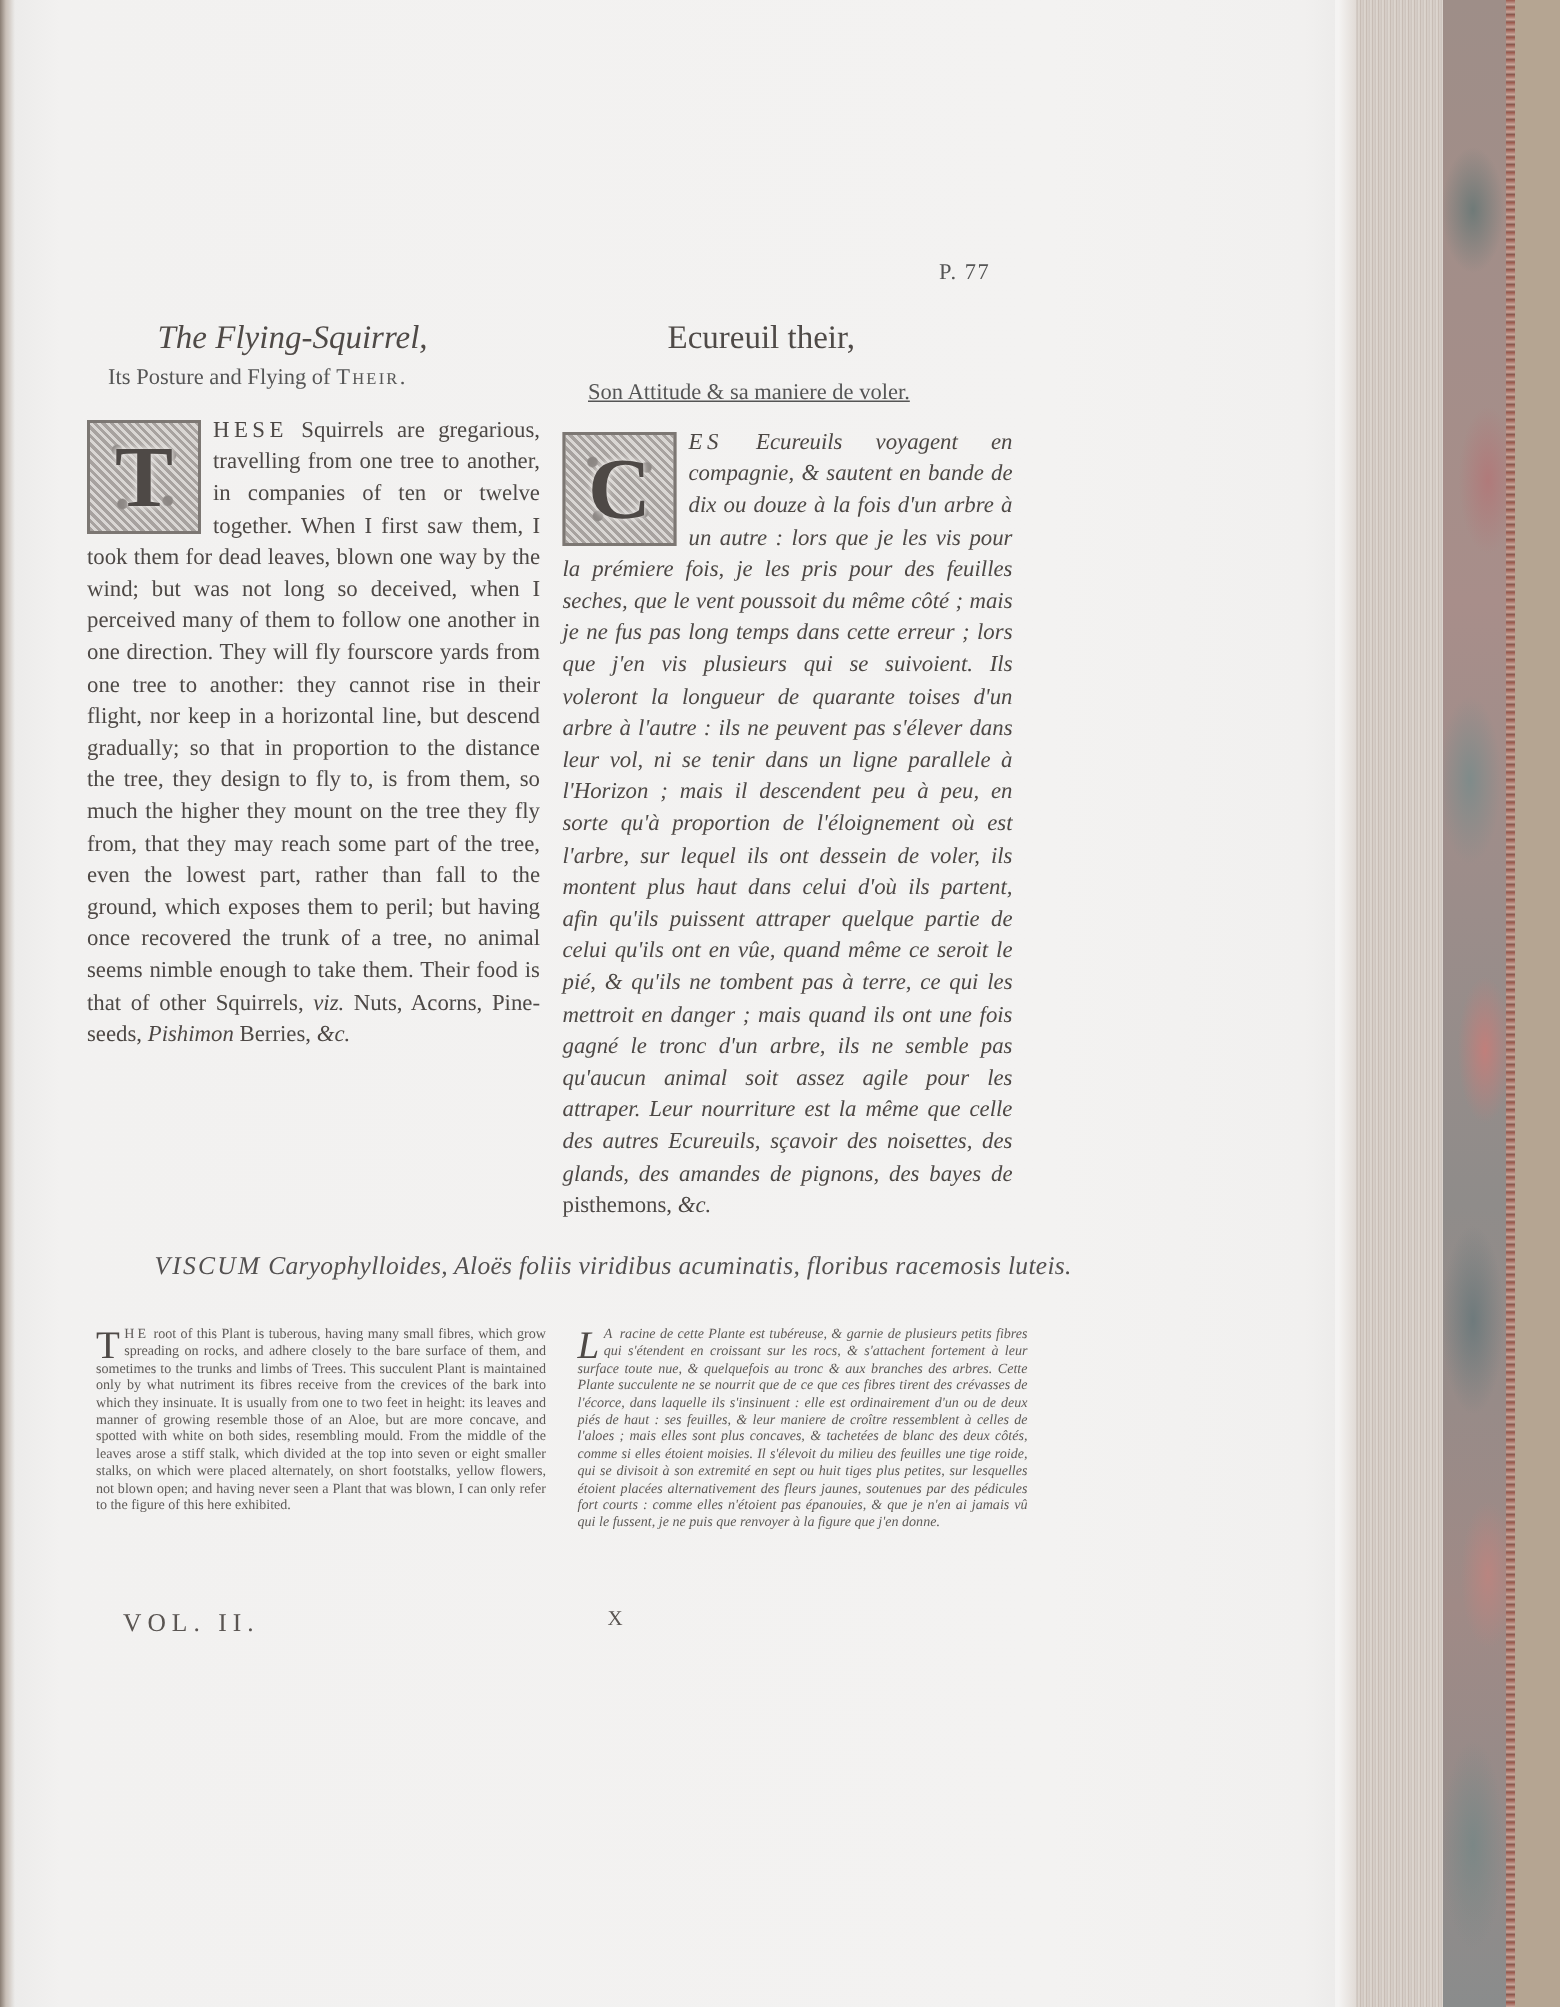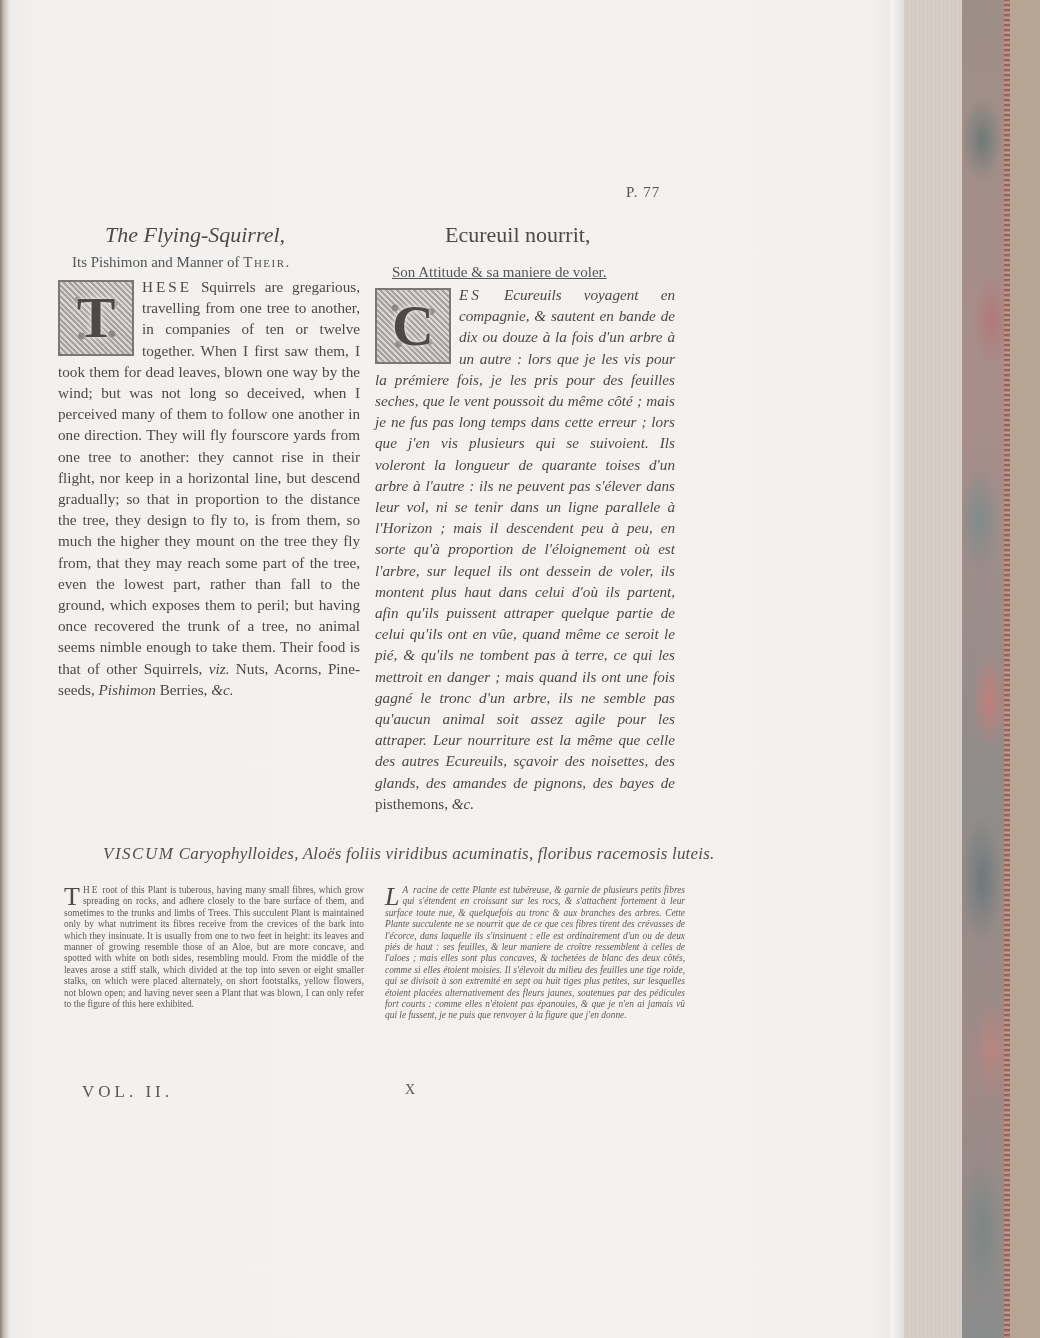--- a/index.html
+++ b/index.html
@@ -37,21 +37,21 @@
       radial-gradient(ellipse 26px 70px at 30px 1050px, #b98580 0, rgba(185,133,128,0) 70%),
       radial-gradient(ellipse 30px 100px at 20px 1230px, #7b8786 0, rgba(123,135,134,0) 70%),
       linear-gradient(180deg, #9e8e88, #a88e8a 30%, #8f8c8a 60%, #a08a86 80%, #8a8c8c);
   }
   .headband {
     position: absolute; left: 1004px; top: 0; width: 6px; height: 1338px;
     background: repeating-linear-gradient(180deg, #9a5a4e 0, #c9a79c 3px, #7a4a40 5px);
   }
   .board { position: absolute; left: 1010px; top: 0; width: 30px; height: 1338px; background: #b5a592; }
 
-  .txt { position: absolute; margin-top: 10px; }
+  .txt { position: absolute; }
   .page-number { left: 626px; top: 174px; font-size: 15px; letter-spacing: 1px; color: #555; }
   .en-title { left: 105px; top: 212px; font-size: 22px; font-style: italic; color: #4f4a47; }
   .en-subtitle { left: 72px; top: 244px; font-size: 15px; color: #555; }
   .en-subtitle .sc { font-variant: small-caps; letter-spacing: 1.5px; }
   .fr-title { left: 445px; top: 212px; font-size: 22px; color: #4f4a47; }
   .fr-subtitle { left: 392px; top: 254px; font-size: 15px; color: #555; text-decoration: underline; }
 
   .col { position: absolute; font-size: 15.2px; line-height: 21.2px; text-align: justify; color: #4d4845; }
   .col-en { left: 58px; top: 276px; width: 302px; }
   .col-fr { left: 375px; top: 284px; width: 300px; font-style: italic; }
@@ -90,23 +90,23 @@
 </style>
 </head>
 <body>
 
 <div class="page">
   <div class="gutter-shadow"></div>
 
   <div class="txt page-number">P. 77</div>
 
   <div class="txt en-title">The Flying-Squirrel,</div>
-  <div class="txt en-subtitle"><span>Its Pishimon and Manner of </span><span class="sc">Their.</span></div>
+  <div class="txt en-subtitle"><span>Its Posture and Flying of </span><span class="sc">Their.</span></div>
 
-  <div class="txt fr-title">Ecureuil nourrit,</div>
+  <div class="txt fr-title">Ecureuil their,</div>
   <div class="txt fr-subtitle">Son Attitude &amp; sa maniere de voler.</div>
 
   <div class="col col-en">
     <div class="dropcap">T</div><span class="first-word">HESE</span><span> Squirrels are gregarious, travelling from one tree to another, in companies of ten or twelve together. When I first saw them, I took them for dead leaves, blown one way by the wind; but was not long so deceived, when I perceived many of them to follow one another in one direction. They will fly fourscore yards from one tree to another: they cannot rise in their flight, nor keep in a horizontal line, but descend gradually; so that in proportion to the distance the tree, they design to fly to, is from them, so much the higher they mount on the tree they fly from, that they may reach some part of the tree, even the lowest part, rather than fall to the ground, which exposes them to peril; but having once recovered the trunk of a tree, no animal seems nimble enough to take them. Their food is that of other Squirrels, </span><i>viz.</i><span> Nuts, Acorns, Pine-seeds, </span><i>Pishimon</i><span> Berries, </span><i>&amp;c.</i>
   </div>
 
   <div class="col col-fr">
     <div class="dropcap">C</div><span class="first-word">ES</span><span> Ecureuils voyagent en compagnie, &amp; sautent en bande de dix ou douze à la fois d'un arbre à un autre : lors que je les vis pour la prémiere fois, je les pris pour des feuilles seches, que le vent poussoit du même côté ; mais je ne fus pas long temps dans cette erreur ; lors que j'en vis plusieurs qui se suivoient. Ils voleront la longueur de quarante toises d'un arbre à l'autre : ils ne peuvent pas s'élever dans leur vol, ni se tenir dans un ligne parallele à l'Horizon ; mais il descendent peu à peu, en sorte qu'à proportion de l'éloignement où est l'arbre, sur lequel ils ont dessein de voler, ils montent plus haut dans celui d'où ils partent, afin qu'ils puissent attraper quelque partie de celui qu'ils ont en vûe, quand même ce seroit le pié, &amp; qu'ils ne tombent pas à terre, ce qui les mettroit en danger ; mais quand ils ont une fois gagné le tronc d'un arbre, ils ne semble pas qu'aucun animal soit assez agile pour les attraper. Leur nourriture est la même que celle des autres Ecureuils, sçavoir des noisettes, des glands, des amandes de pignons, des bayes de </span><span style="font-style:normal">pisthemons,</span><span> &amp;c.</span>
   </div>
 

